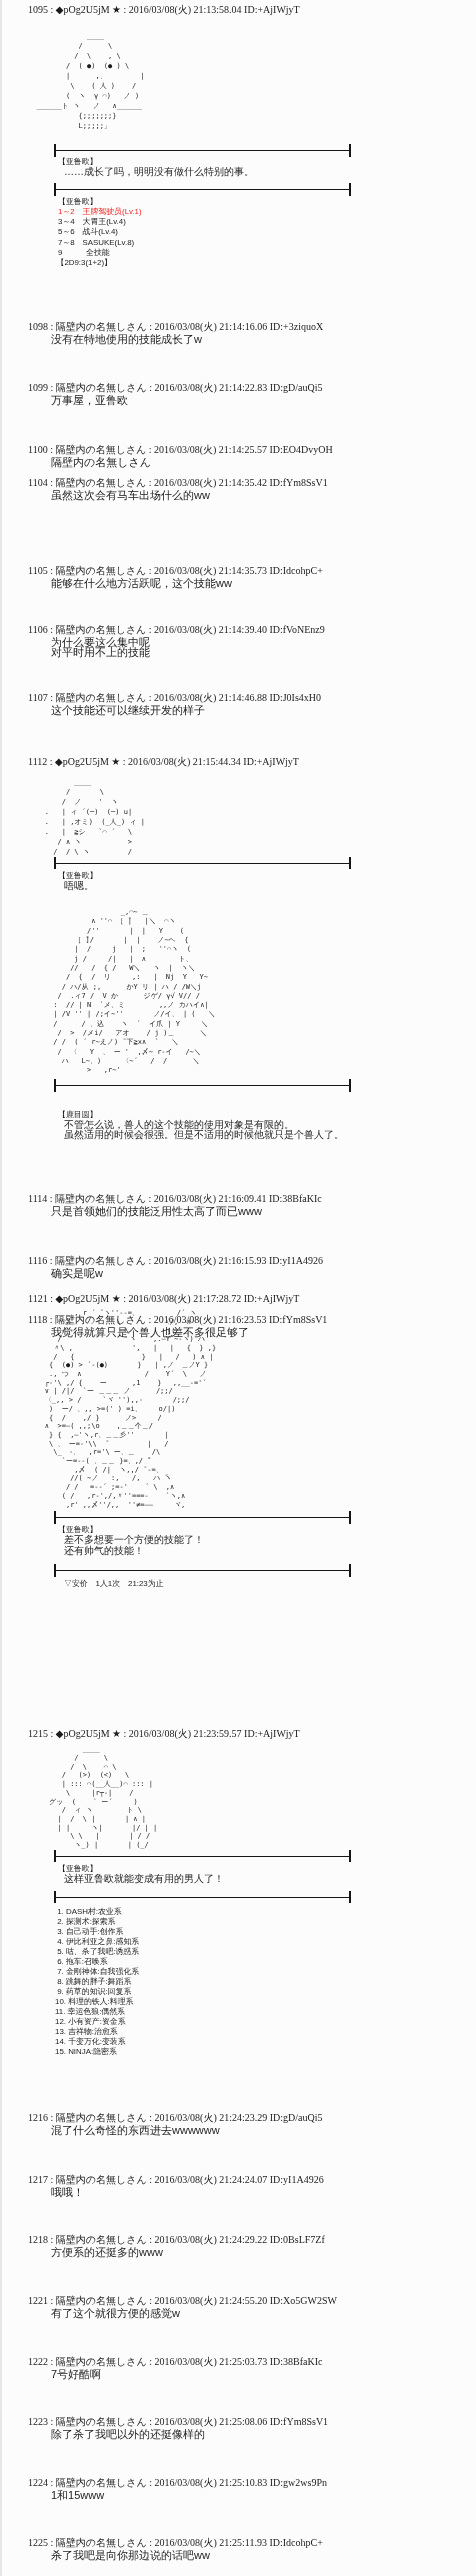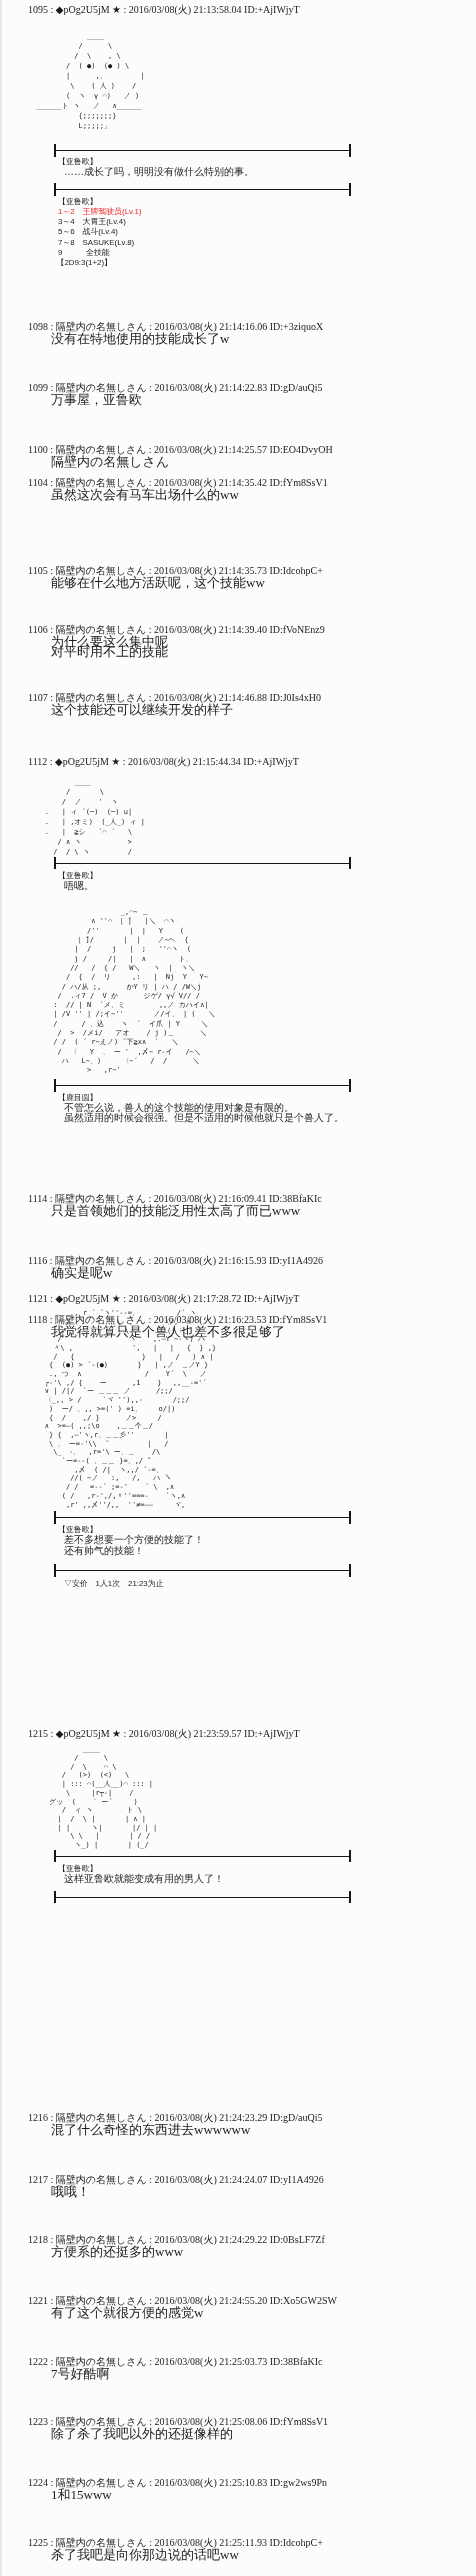--- a/index.html
+++ b/index.html
@@ -5,21 +5,21 @@
   html,body { margin:0; padding:0; }
   body {
     width:477px; height:2576px; position:relative;
     background:#fcfcfc; overflow:hidden;
     font-family:"Liberation Sans", sans-serif;
     color:#1c1c1c;
   }
   .page-edge { position:absolute; left:0; top:0; width:1.7px; height:100%; background:#e7e7e7; }
   .post { position:absolute; left:28px; width:430px; }
   .ph { font-size:10px; line-height:9.3px; white-space:pre;font-family:Liberation Serif, serif; }
-  .pbody { margin:2.9px 0 0 23px; font-size:13px; line-height:10.2px; white-space:pre;font-family:Liberation Serif, serif; }
+  .pbody { margin:2.9px 0 0 23px; font-size:11px; line-height:10.2px; white-space:pre; }
   .aa {
     font-family:"DejaVu Sans Mono", monospace;
     font-size:7px; line-height:10px; white-space:pre; margin:0;
   }
   .aa.big { line-height:9.3px; }
   .aa.xl { line-height:8.7px; }
   .divider { position:relative; margin-left:27px; width:295px; height:0; border-top:1.7px solid #161616; }
   .divider::before, .divider::after {
     content:""; position:absolute; top:-7px; width:1.2px; height:12.8px; background:#161616;
   }
@@ -124,21 +124,21 @@
        /  .ィ7 /  V か      ジゲ/ γ√ V// /
       :  // | N  `メ、ミ        ,,ノ カハイ∧|
       | /V '' | /;イ~''       ノ/イ、 | (   ＼
       /    ゞ/ 、込    ヽ  ´  イ爪 | Y     ＼
        /  &gt;  /メi/   アオ    / j )＿      ＼
       / /  ( ´ r~えノ) ̄ 下≧x∧  `   ＼
        /  〈   Y  、 ー '  ,〆~ r-イ   /~＼
         ハ   L~、)     〈~´   /  /      ＼
               &gt;   ,r~'</pre>
   <div class="divider" style="margin-top:9.3px"></div>
-  <div class="speaker" style="margin-top:7px">【鹿目圆】</div>
+  <div class="speaker" style="margin-top:24px">【鹿目圆】</div>
   <div class="stext">不管怎么说，兽人的这个技能的使用对象是有限的。
 虽然适用的时候会很强。但是不适用的时候他就只是个兽人了。</div>
 </article>
 
 <article class="post" style="top:1194px">
   <div class="ph">1114 : 隔壁内の名無しさん : 2016/03/08(火) 21:16:09.41 ID:38BfaKIc</div>
   <div class="pbody">只是首领她们的技能泛用性太高了而已www</div>
 </article>
 
 <article class="post" style="top:1256px">
@@ -195,20 +195,35 @@
      グッ  (    ` ー´     )
         /  ィ ヽ        ト \
        |  /  \ |       | ∧ |
        | |     ヽ|       |/ | |
           \ \   |       | / /
            ヽ_) |       | (_/</pre>
   <div class="divider" style="margin-top:5.8px"></div>
   <div class="speaker" style="margin-top:7px">【亚鲁欧】</div>
   <div class="stext">这样亚鲁欧就能变成有用的男人了！</div>
   <div class="divider" style="margin-top:12.8px"></div>
+  <div class="list" style="margin-top:9.3px"> 1. DASH村:农业系
+ 2. 探测术:探索系
+ 3. 自己动手:创作系
+ 4. 伊比利亚之鼻:感知系
+ 5. 咕、杀了我吧:诱惑系
+ 6. 拖车:召唤系
+ 7. 金刚神体:自我强化系
+ 8. 跳舞的胖子:舞蹈系
+ 9. 药草的知识:回复系
+10. 料理的铁人:料理系
+11. 幸运色狼:偶然系
+12. 小有资产:资金系
+13. 吉祥物:治愈系
+14. 千变万化:变装系
+15. NINJA:隐密系</div>
 </article>
 
 <article class="post" style="top:2113px">
   <div class="ph">1216 : 隔壁内の名無しさん : 2016/03/08(火) 21:24:23.29 ID:gD/auQi5</div>
   <div class="pbody">混了什么奇怪的东西进去wwwwww</div>
 </article>
 
 <article class="post" style="top:2175px">
   <div class="ph">1217 : 隔壁内の名無しさん : 2016/03/08(火) 21:24:24.07 ID:yI1A4926</div>
   <div class="pbody">哦哦！</div>

